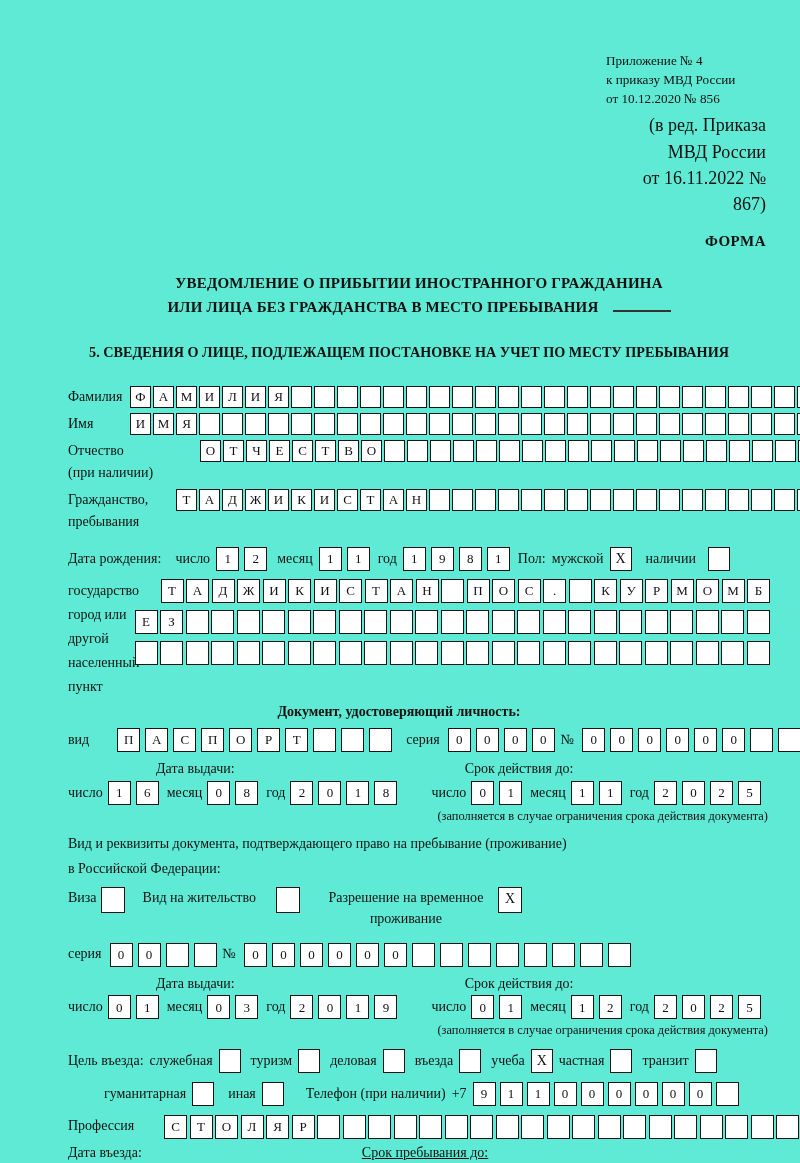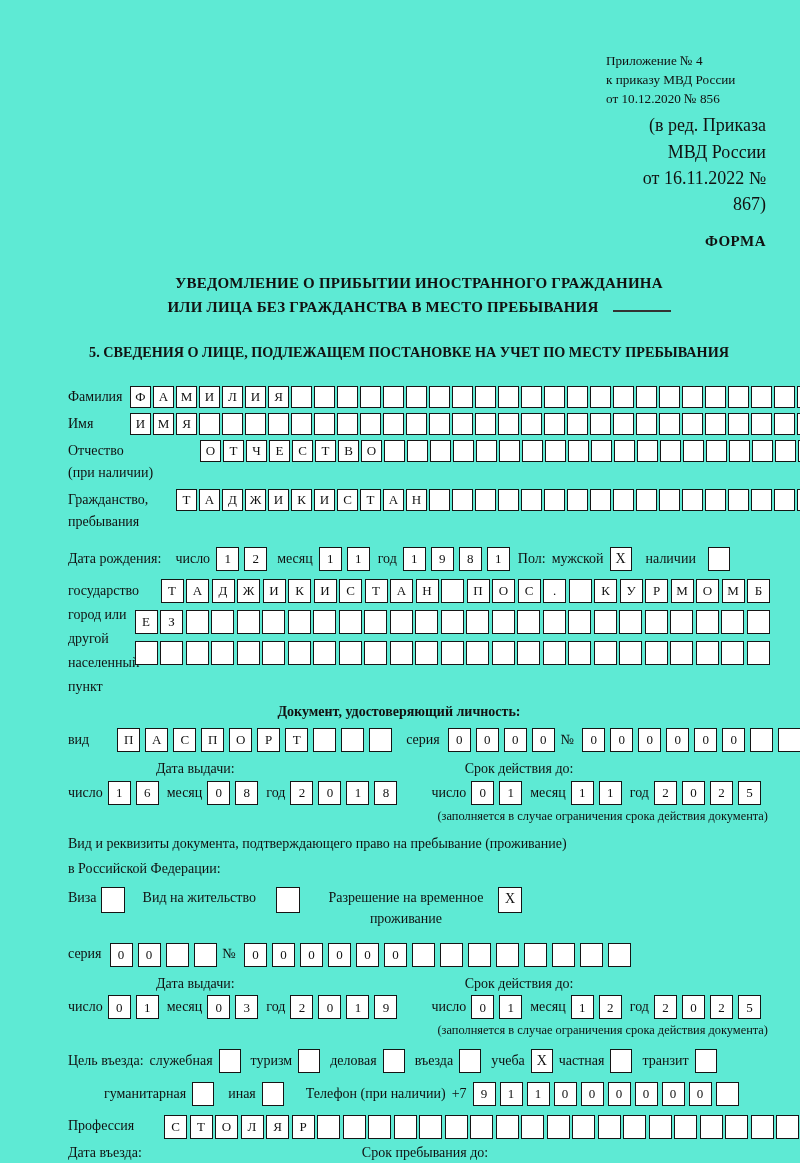--- a/index.html
+++ b/index.html
@@ -578,21 +578,21 @@
         <span class="box"></span>
         <span class="box"></span>
         <span class="box"></span>
         <span class="box"></span>
         <span class="box"></span>
       </div>
   </div>
 
   <div class="date-heads">
     <span style="">Дата въезда:</span>
-    <span style="margin-left:220px;">Срок пребывания до:</span>
+    <span style="margin-left:220px;text-decoration:underline;">Срок пребывания до:</span>
   </div>
   <div class="dates">
     <span class="dategrp">
       <span class="t">число</span>
       <span class="boxes lg g5 seg">
           <span class="box">2</span>
           <span class="box">7</span>
         </span>
       <span class="t">месяц</span>
       <span class="boxes lg g5 seg">

